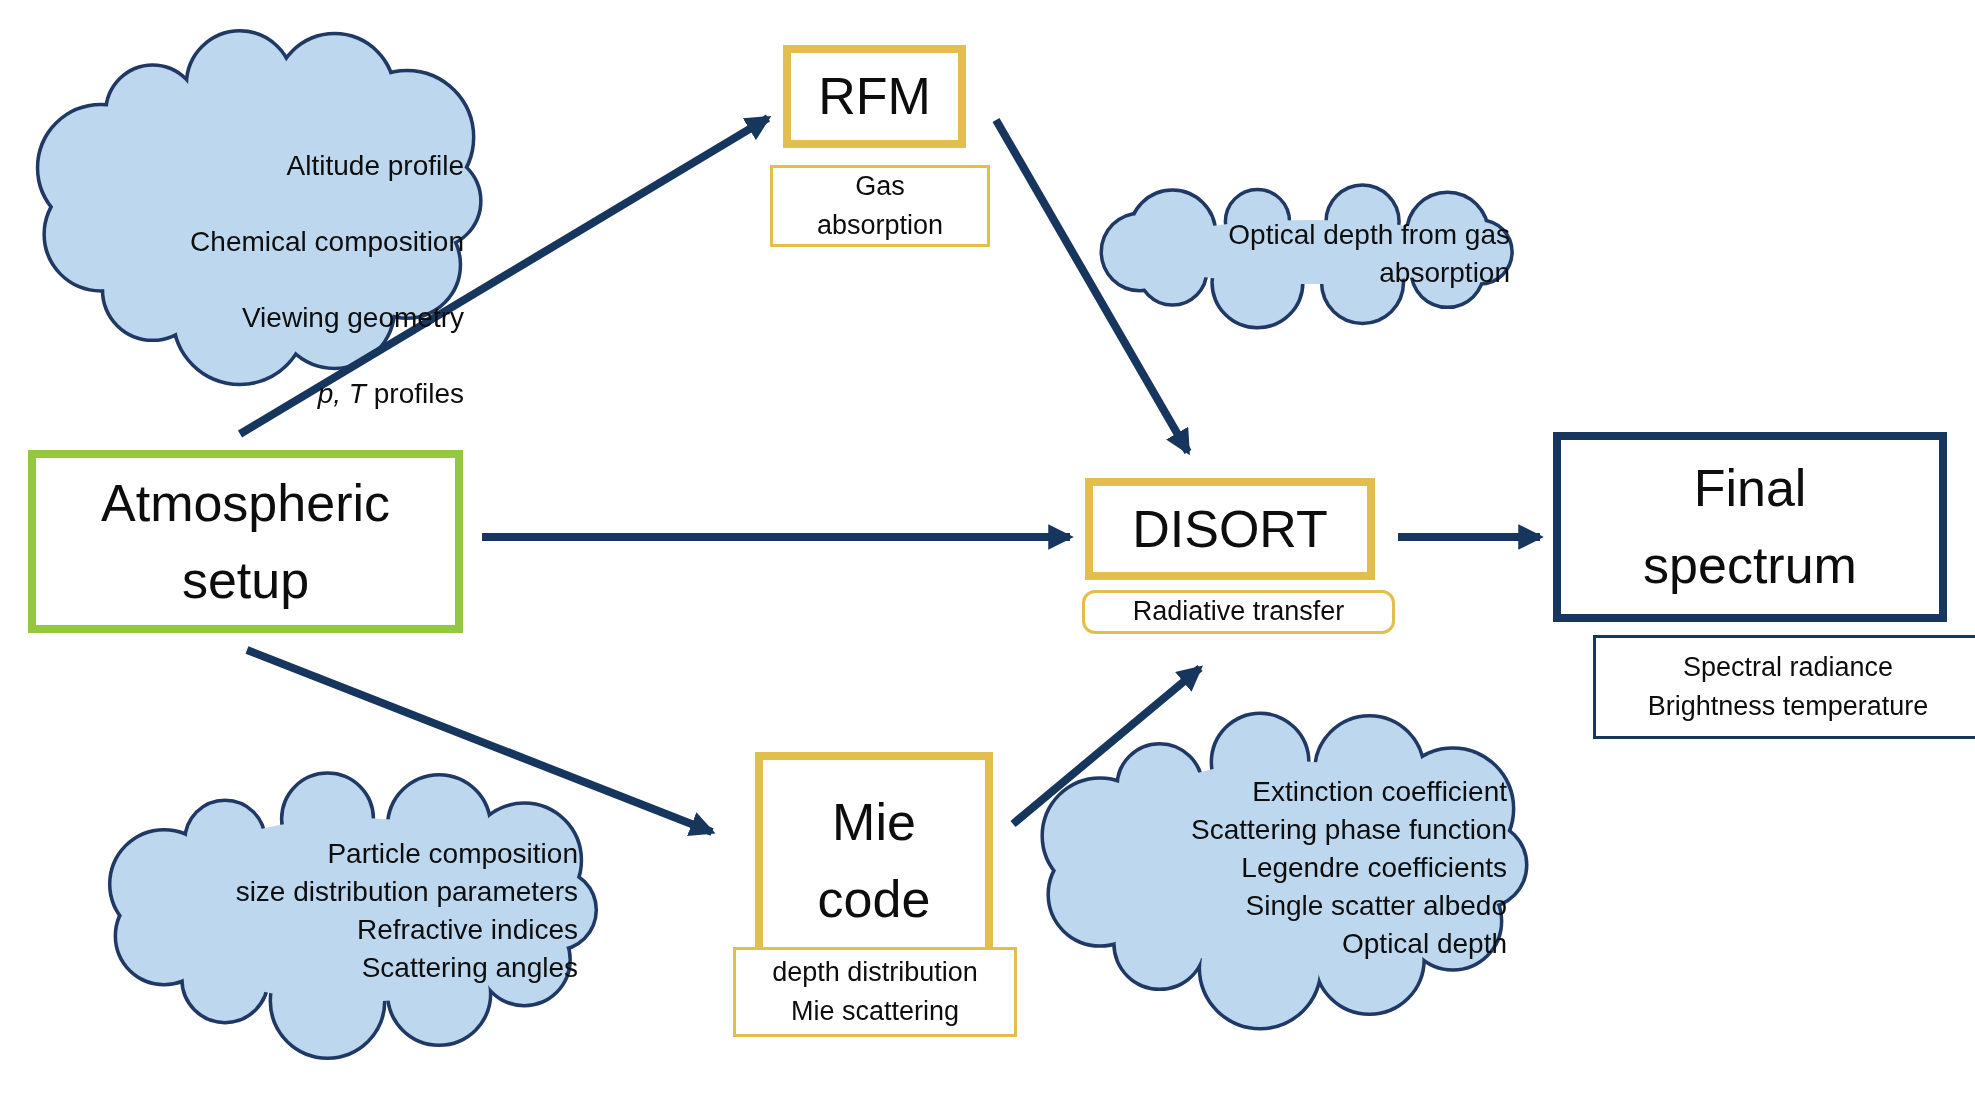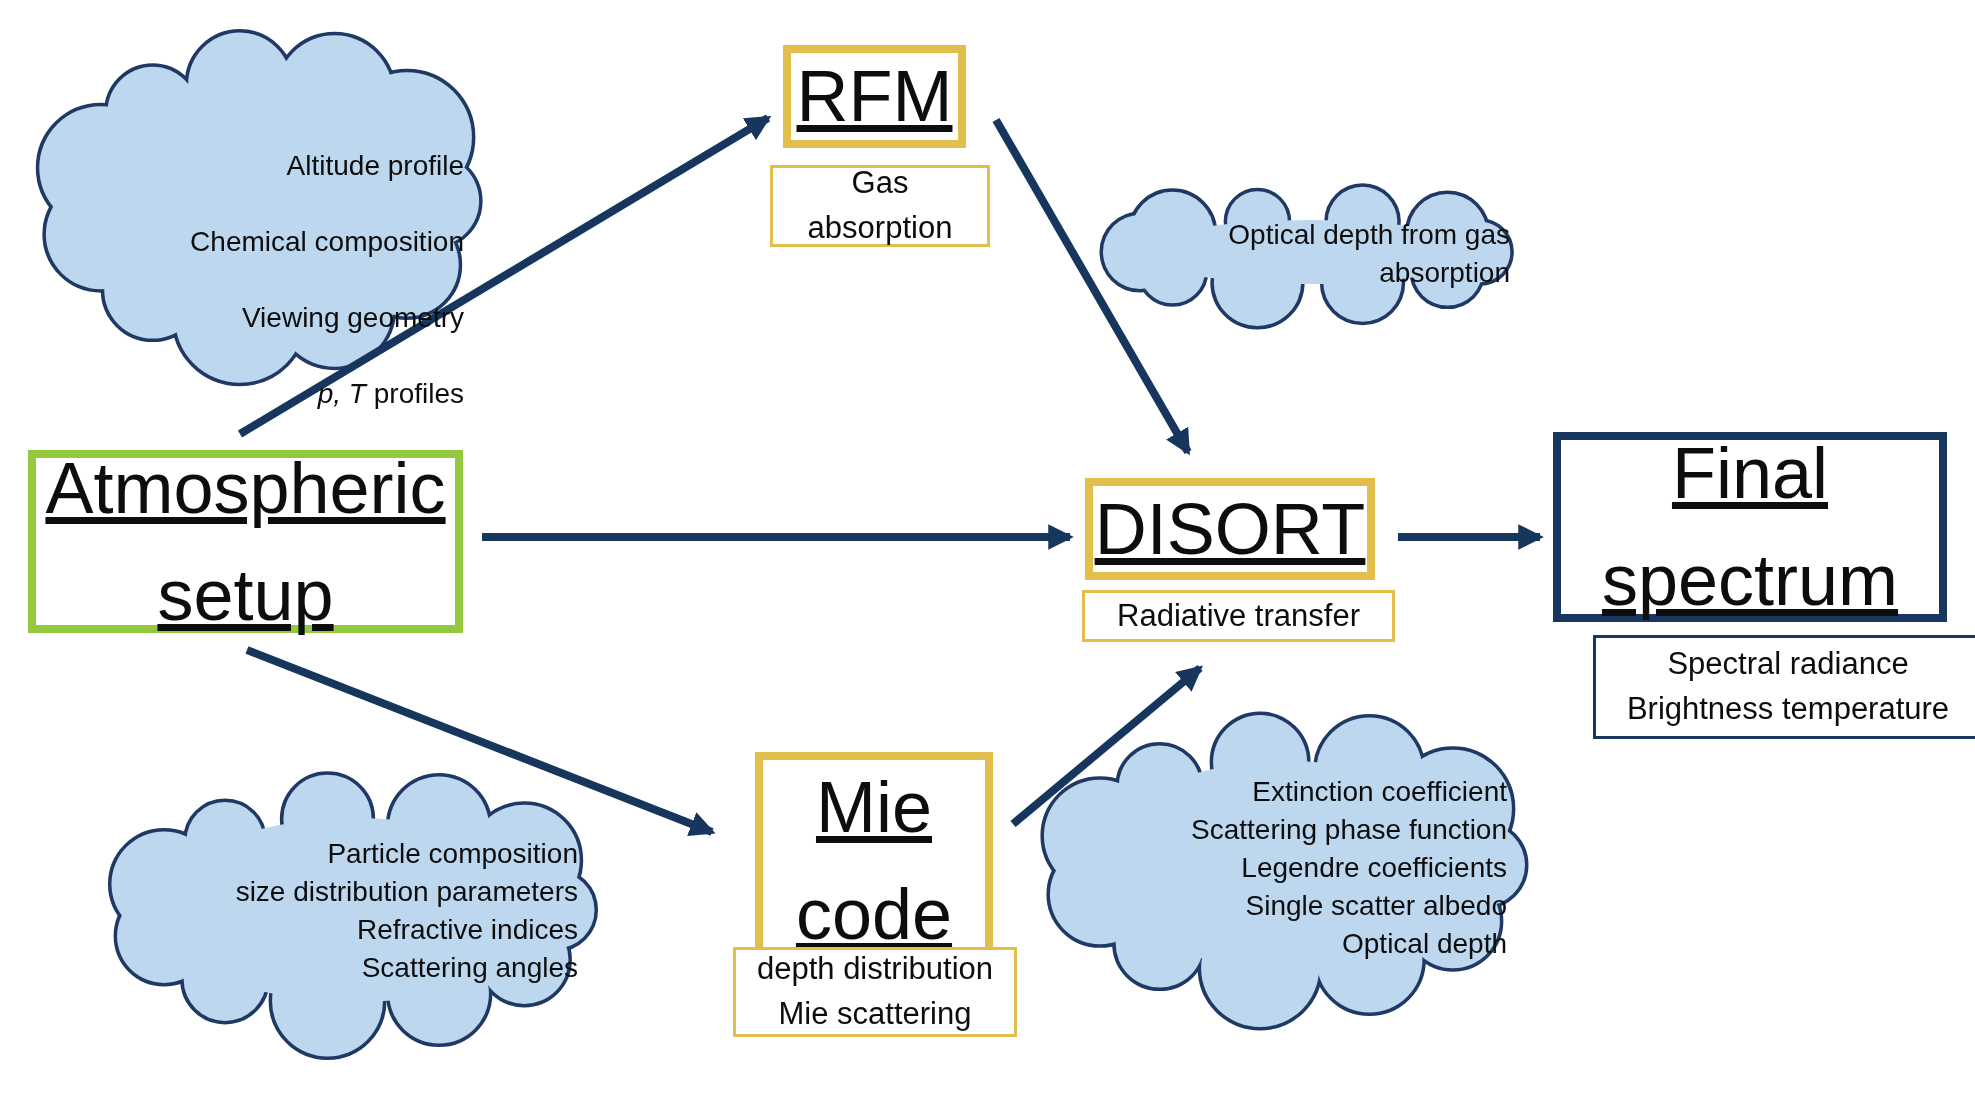--- a/index.html
+++ b/index.html
@@ -14,33 +14,33 @@
   #diagram-svg{position:absolute;left:0;top:0;width:1975px;height:1114px;}
   .cloud-stroke{fill:#BDD7EE;stroke:#1F3864;stroke-width:7px;}
   .cloud-fill{fill:#BDD7EE;stroke:none;}
   .arrow{stroke:#17365D;stroke-width:8px;fill:none;}
 
   .node-box{
     position:absolute;box-sizing:border-box;background:#fff;
     display:flex;align-items:center;justify-content:center;
     text-align:center;white-space:pre-line;
   }
-  .title{font-size:72px;line-height:1.48;color:#0d0d0d;text-decoration:underline;}
-  .sublabel{font-size:31px;line-height:1.45;color:#0d0d0d;}
+  .title{font-size:52px;line-height:1.48;color:#0d0d0d;}
+  .sublabel{font-size:27px;line-height:1.45;color:#0d0d0d;}
   .gold-thick{border:8px solid #E2BE4C;}
   .gold-thin{border:3px solid #E2BE4C;}
   .green-thick{border:8px solid #94C83E;}
   .navy-thick{border:8px solid #17375E;}
   .navy-thin{border:3px solid #17375E;}
 
   #box-atm{left:28px;top:450px;width:435px;height:183px;}
   #box-rfm{left:783px;top:45px;width:183px;height:103px;}
   #label-rfm{left:770px;top:165px;width:220px;height:82px;}
   #box-disort{left:1085px;top:478px;width:290px;height:102px;}
-  #label-disort{left:1082px;top:590px;width:313px;height:52px;}
+  #label-disort{left:1082px;top:590px;width:313px;height:44px;border-radius:13px;}
   #box-mie{left:755px;top:752px;width:238px;height:218px;}
   #label-mie{left:733px;top:947px;width:284px;height:90px;}
   #box-final{left:1553px;top:432px;width:394px;height:190px;}
   #label-final{left:1557px;top:635px;width:390px;height:104px;margin-left:36px;}
 
   .cloud-text{
     position:absolute;text-align:right;font-size:28px;line-height:38px;
     white-space:pre-line;color:#0d0d0d;
   }
   #cloud-text-1{left:64px;top:109px;width:400px;}

